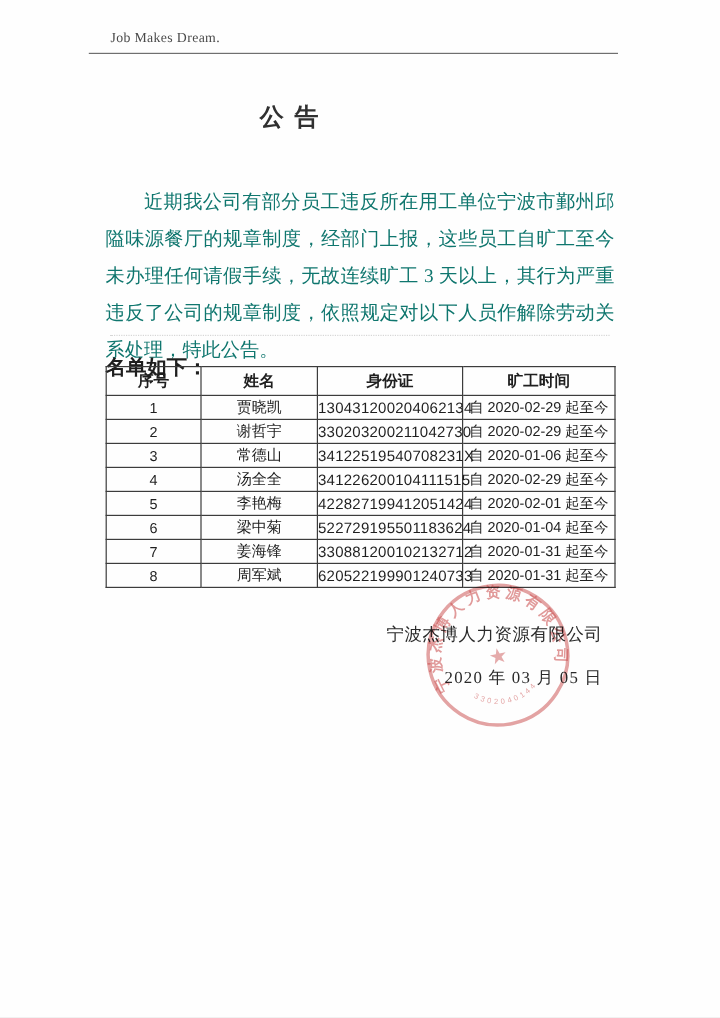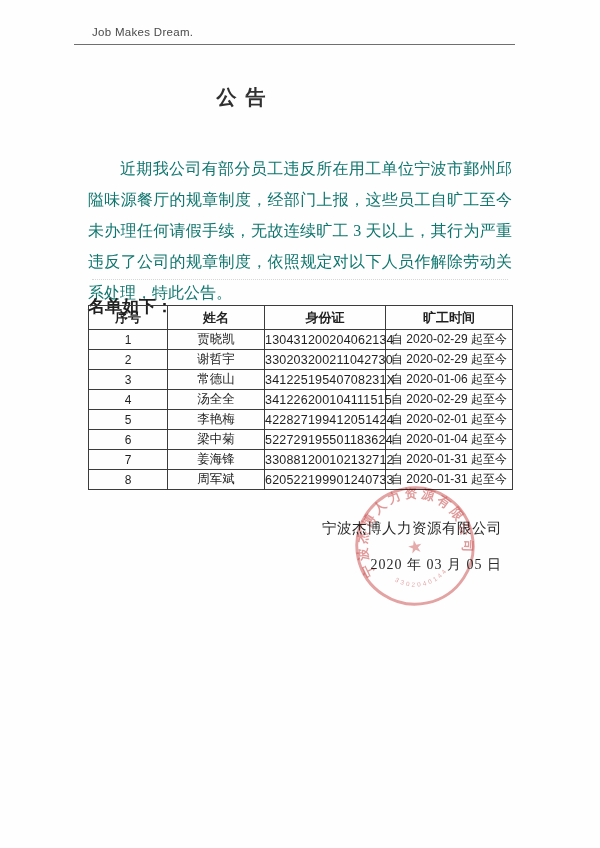--- a/index.html
+++ b/index.html
@@ -6,21 +6,21 @@
   .page{
     position:relative;width:600px;height:848px;background:#fefefe;
     font-family:"Liberation Serif","DejaVu Serif",serif;color:#2b2b2b;
     overflow:hidden;margin:0 auto;
   }
   
   .hdr{
     position:absolute;left:74px;top:26px;width:441px;
     display:flex;justify-content:space-between;align-items:flex-end;
     border-bottom:1.5px solid #6f6f6f;padding-bottom:6px;
-    font-family:Liberation Sans, sans-serif;
+    font-family:Liberation Serif, serif;
     font-size:11.5px;color:#4a4a4a;letter-spacing:0.3px;
   }
   .hdr .slogan{padding-left:18px;}
   .hdr .docno{padding-right:2px;}
   
   .title{
     position:absolute;left:0;top:84px;width:484px;text-align:center;
     font-size:20px;font-weight:bold;color:#303030;letter-spacing:2px;
   }
   

